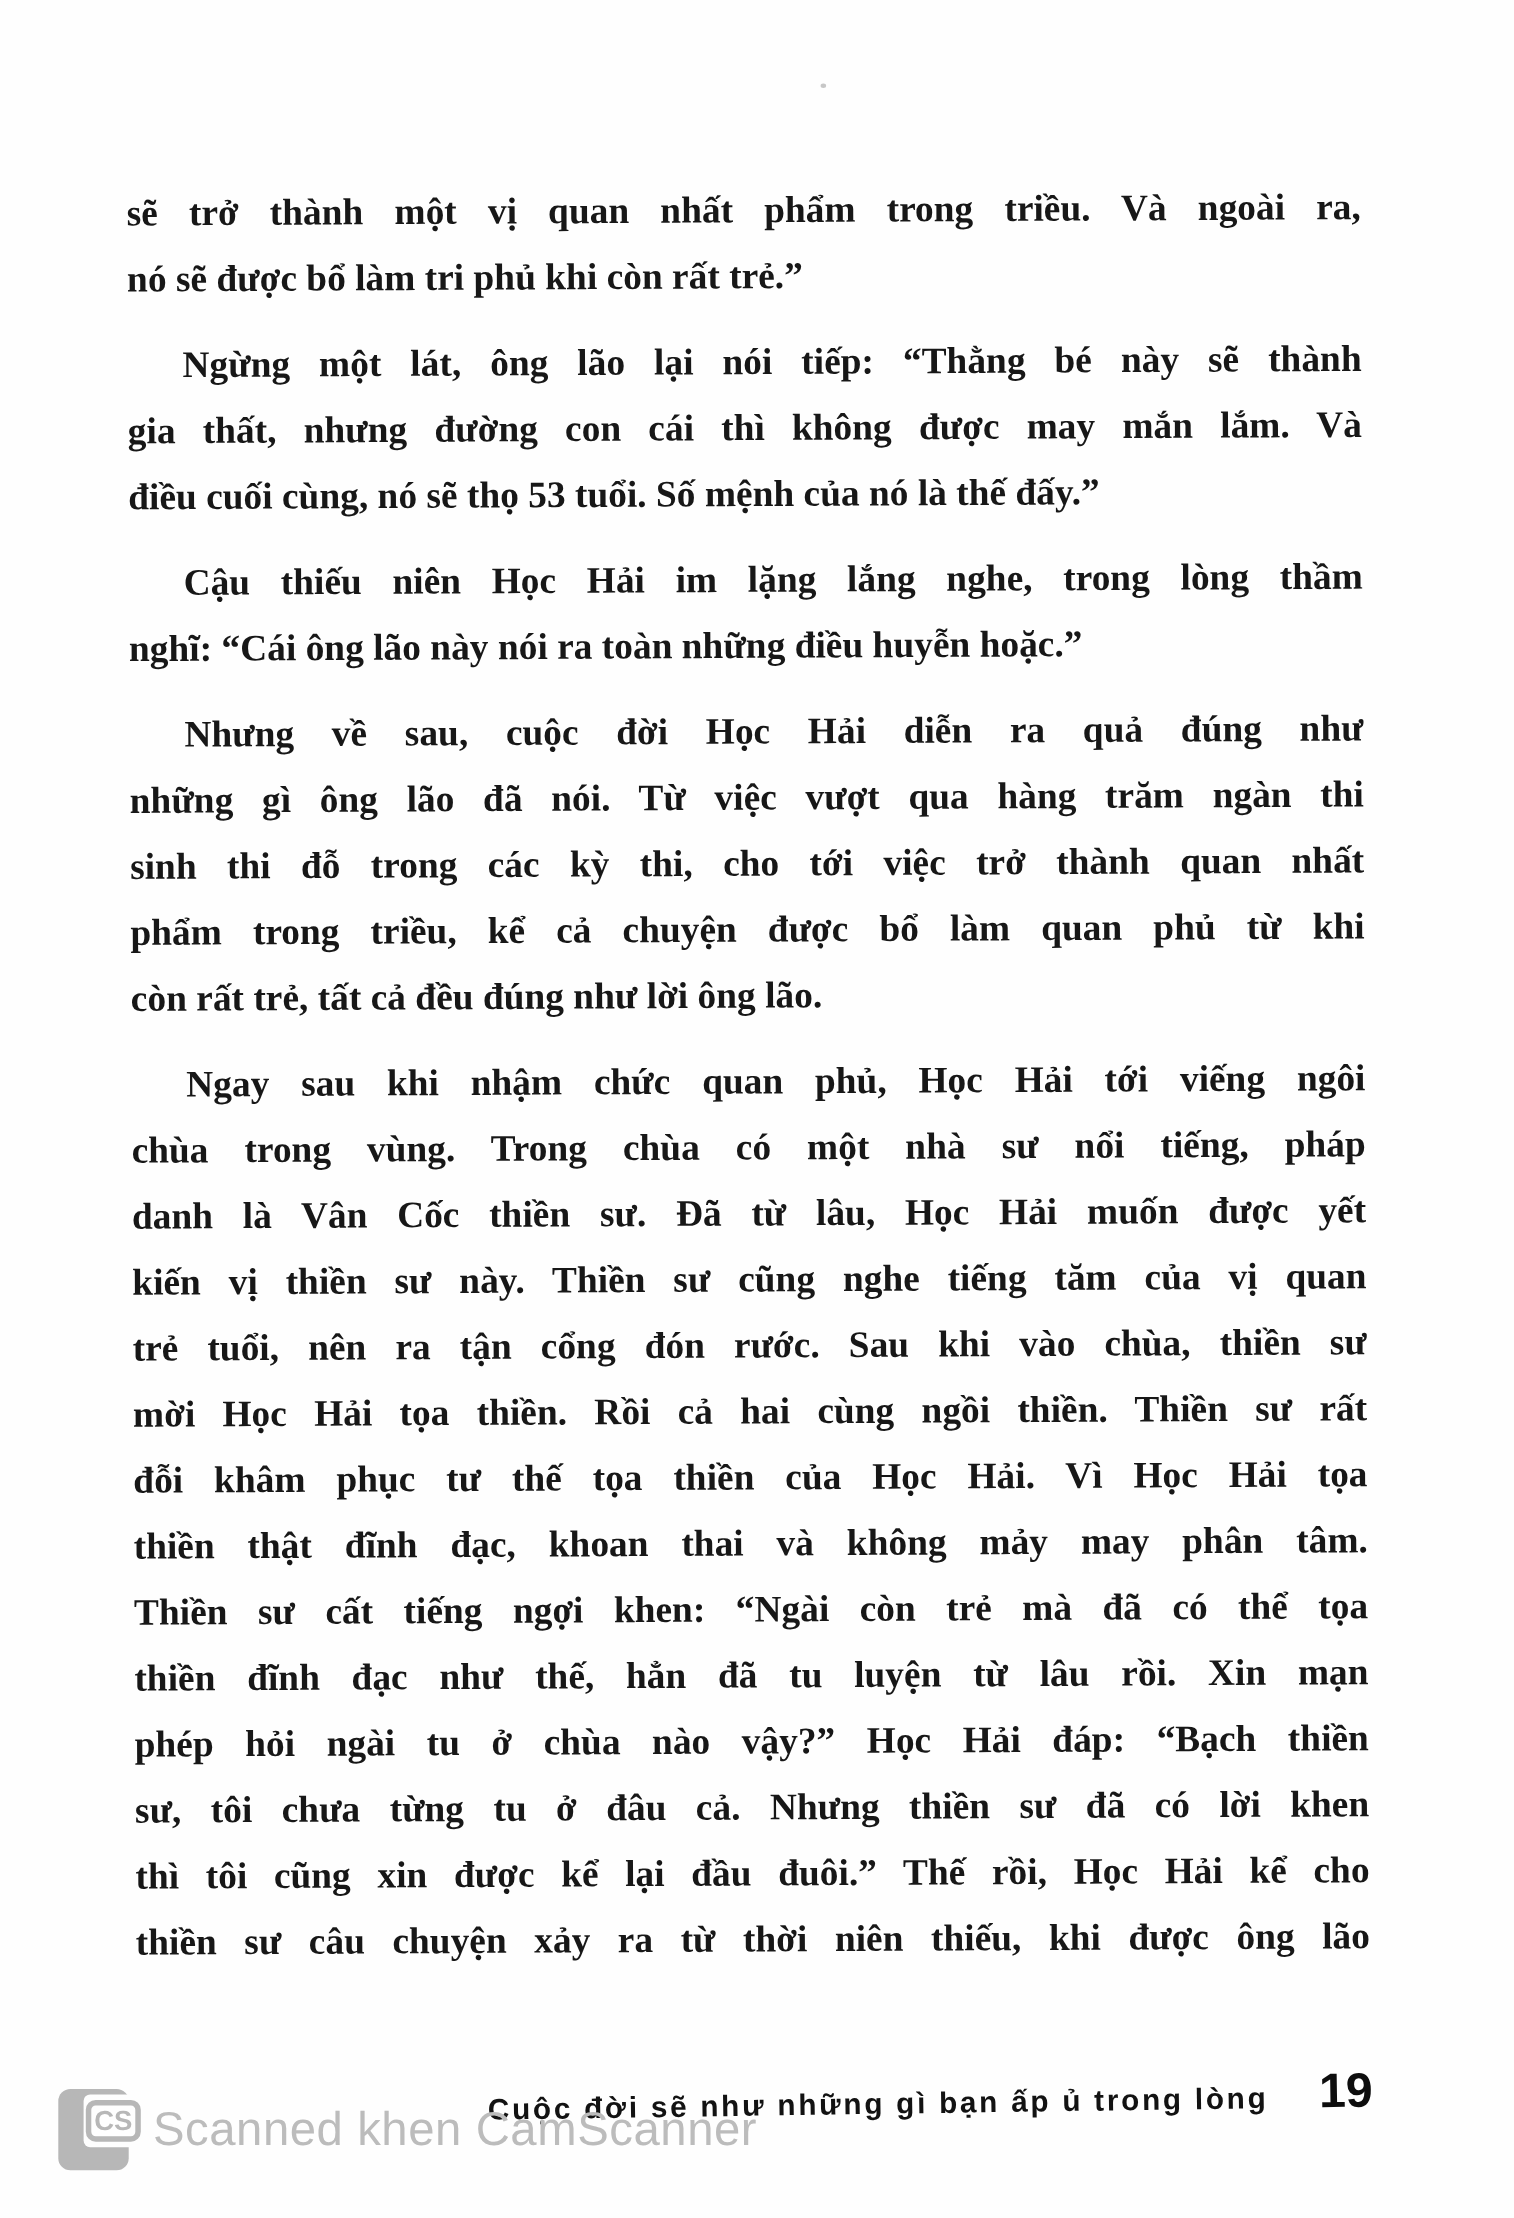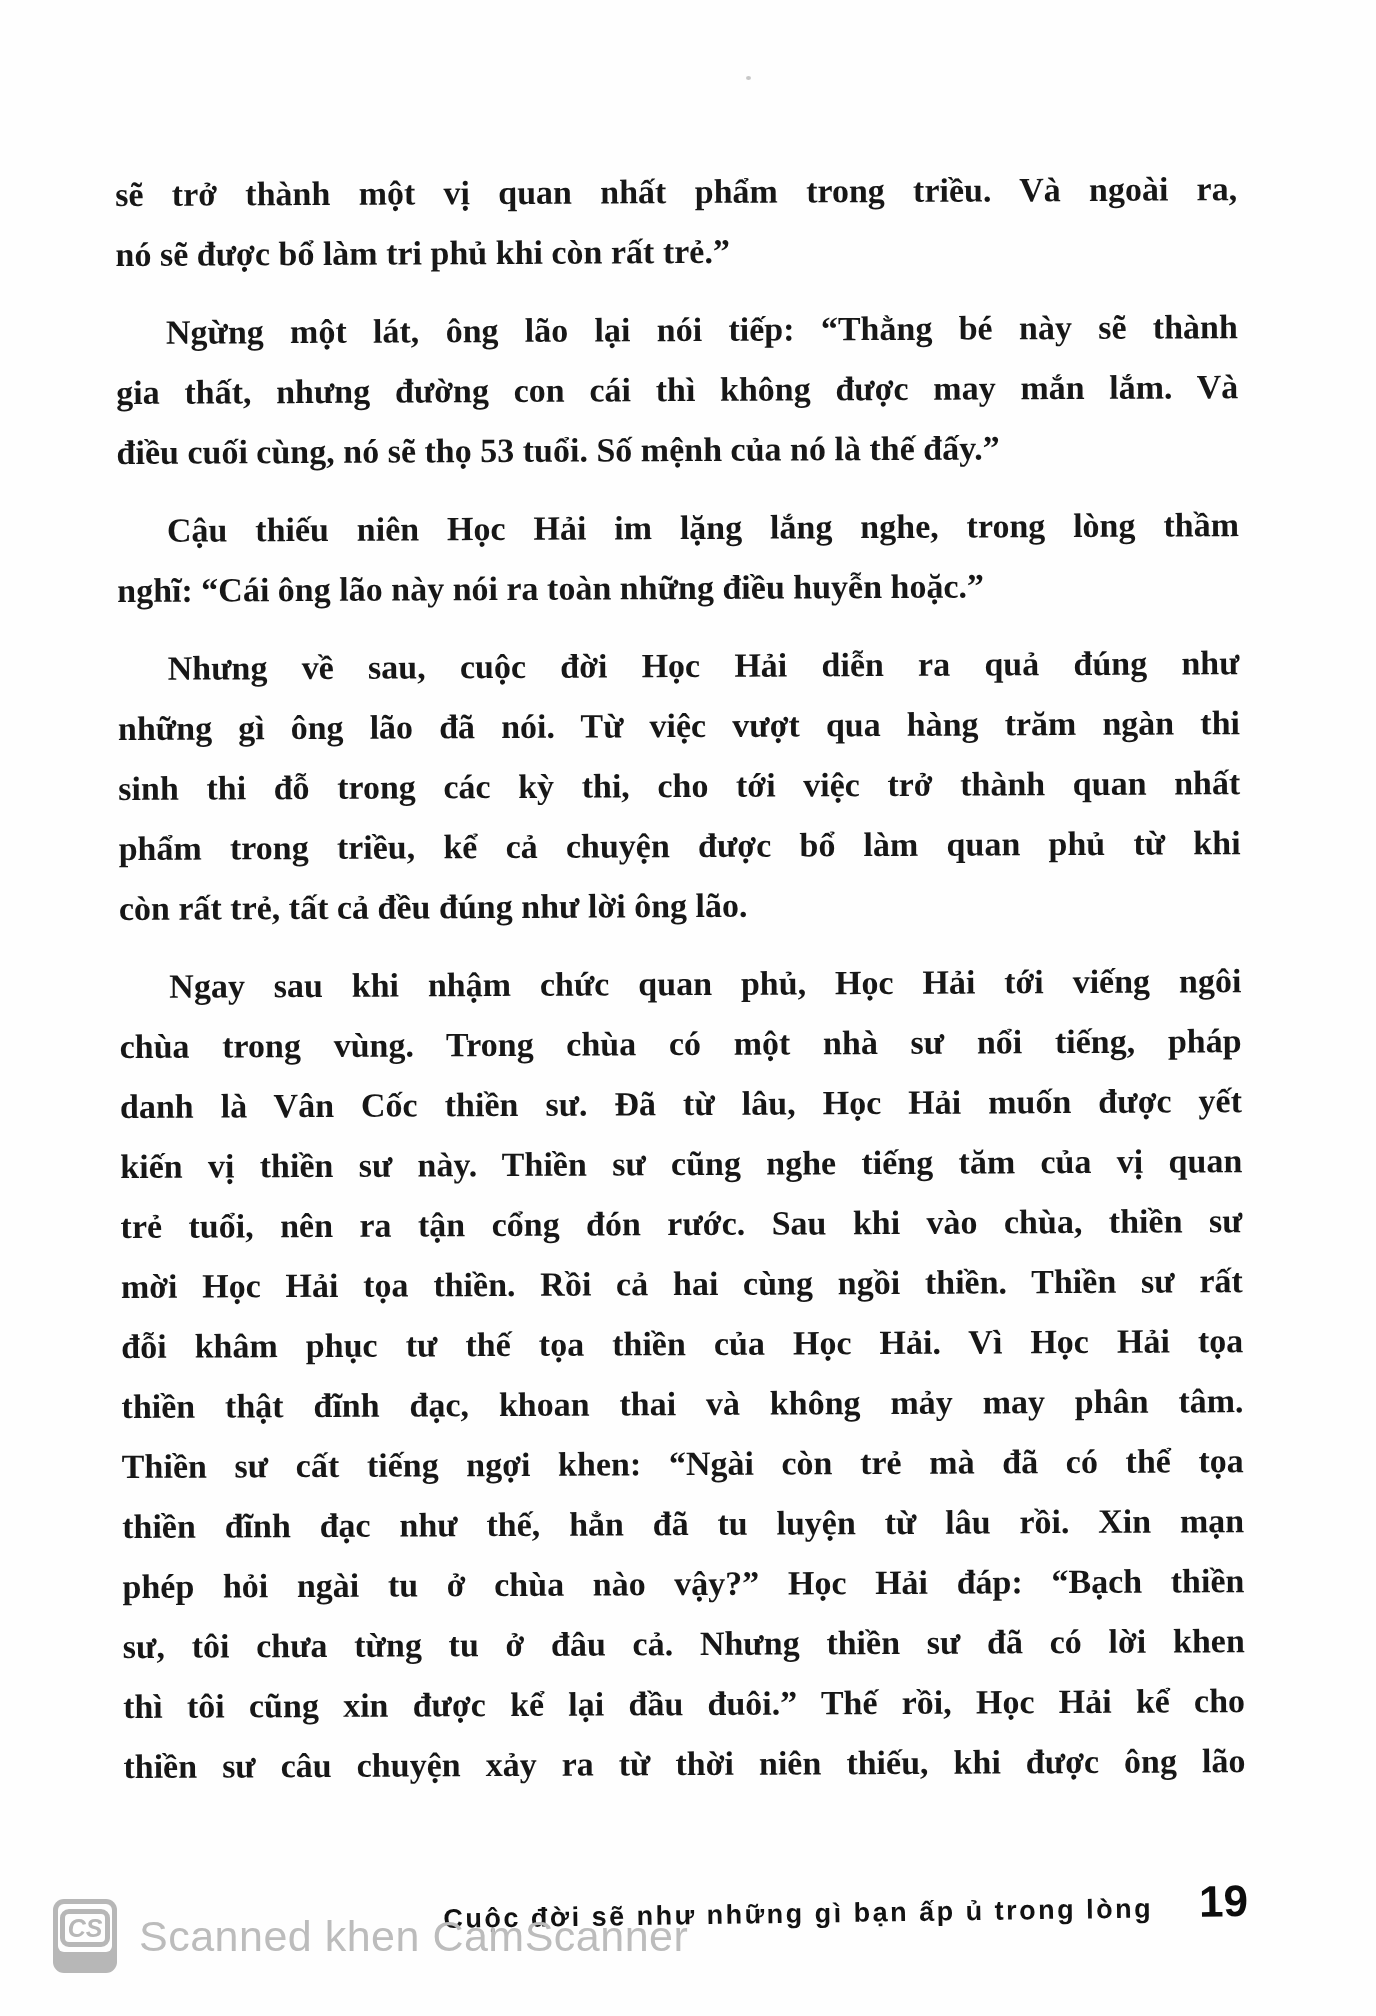--- a/index.html
+++ b/index.html
@@ -67,24 +67,24 @@
   }
   .cs-logo {
     width: 64px; height: 74px;
     background: #b7b7b7;
     border-radius: 11px;
     position: relative;
     flex: 0 0 auto;
   }
   .cs-inner {
     position: absolute;
-    left: 5px; top: 5px; width: 54px; height: 48px;
+    left: 23px; top: 5px; width: 54px; height: 48px;
     background: #fefefe;
     border-radius: 6px;
-    display: flex; align-items: center; justify-content: center; font-style: italic;
+    display: flex; align-items: center; justify-content: center;
   }
   .cs-badge {
     border: 5px solid #b7b7b7;
     border-radius: 9px;
     padding: 1px 3px;
     color: #b7b7b7;
     font-family: "Liberation Sans", sans-serif;
     font-weight: 700;
     font-size: 25px;
     line-height: 26px;

